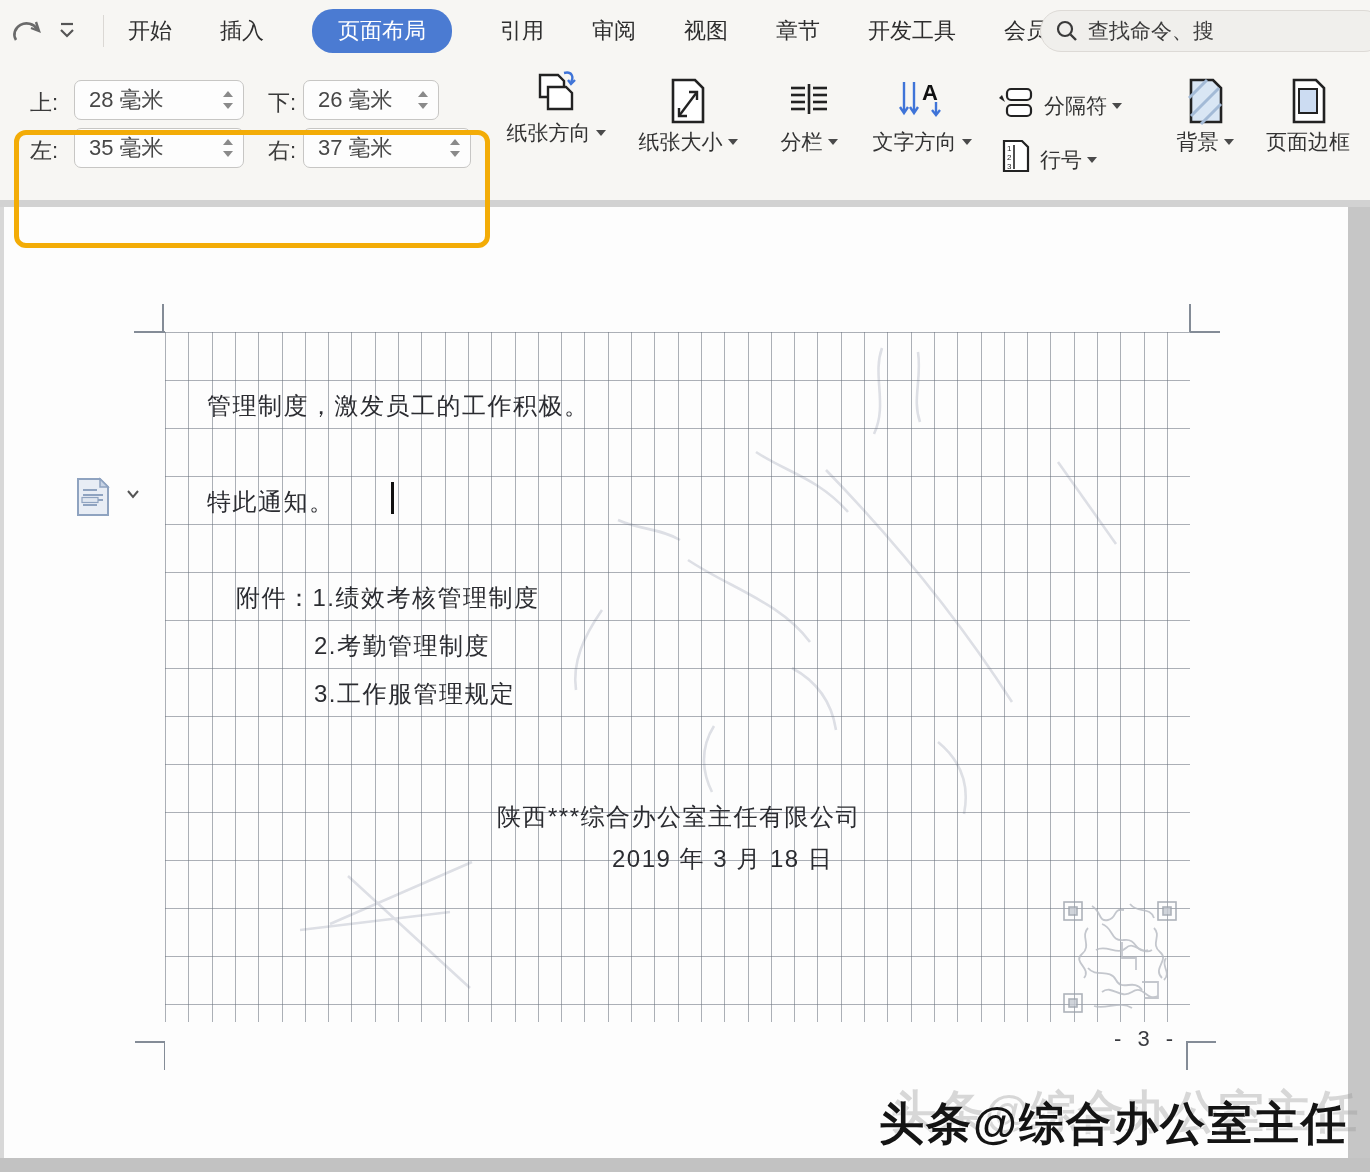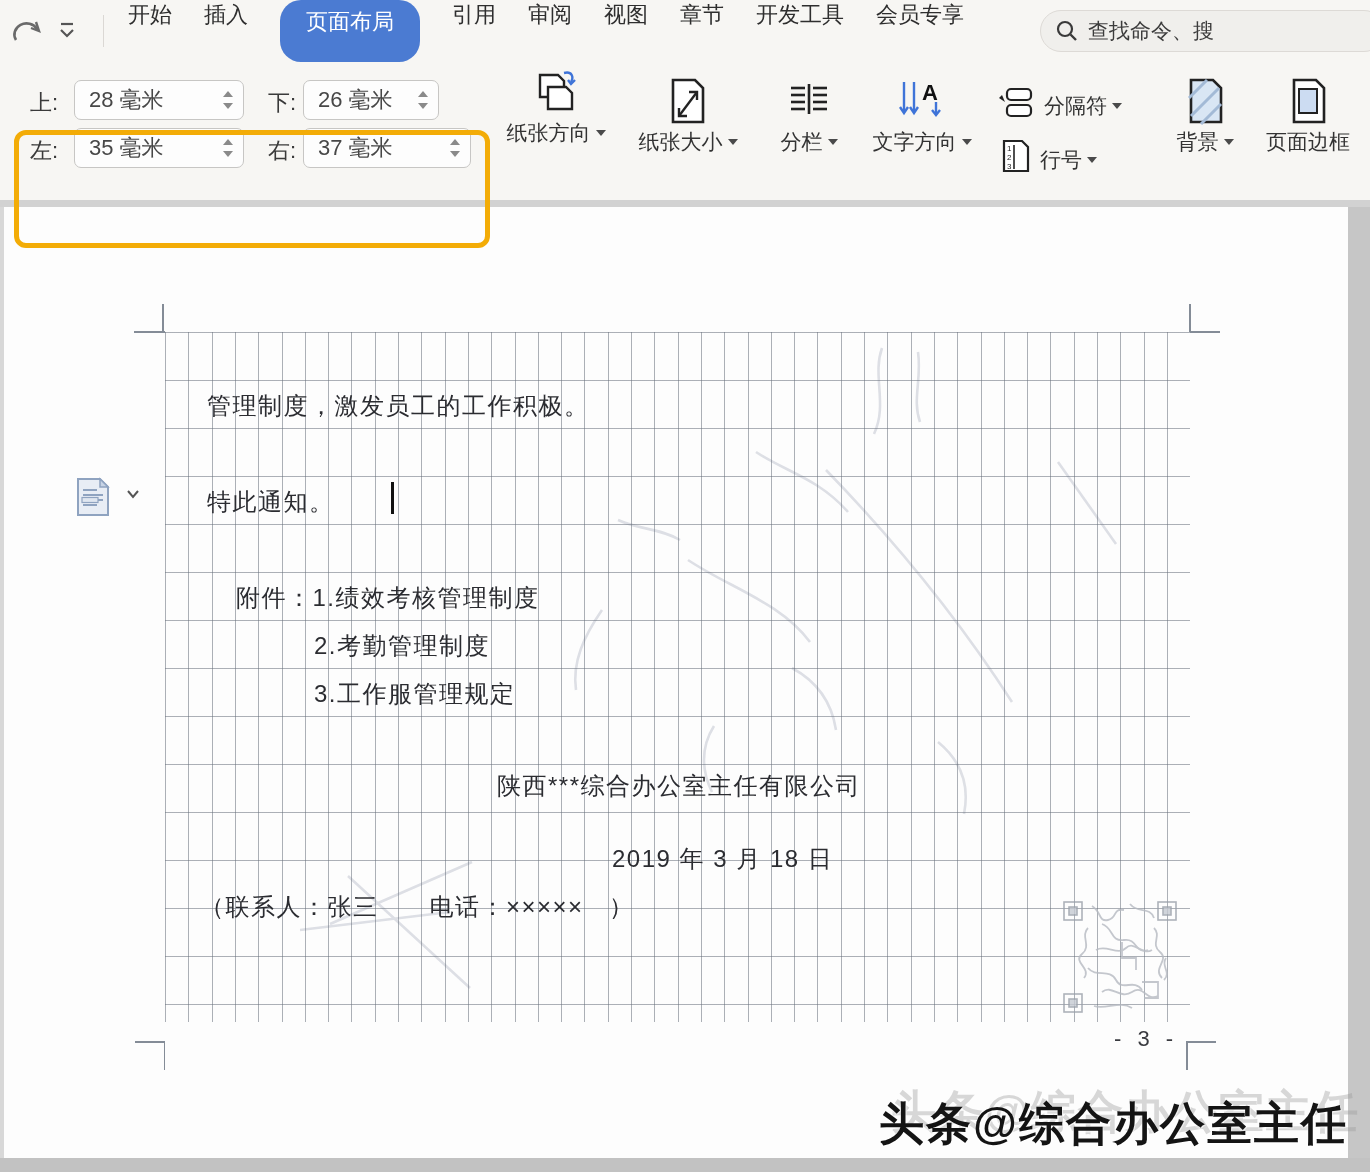--- a/index.html
+++ b/index.html
@@ -3,21 +3,21 @@
 <meta charset="utf-8">
 <style>
   * { margin:0; padding:0; box-sizing:border-box; }
   body { background:#9a9a9a; font-family:"Liberation Sans", sans-serif; }
   #app { position:relative; width:1370px; height:1172px; overflow:hidden; background:#f7f6f3; }
 
   
   #tabbar { position:absolute; left:0; top:0; width:1370px; height:62px; background:#f7f6f3; }
   .qa-icon { position:absolute; cursor:pointer; }
   .vsep { position:absolute; width:1px; background:#dbd8d4; }
-  #tabs { position:absolute; left:128px; top:0; height:62px; display:flex; gap:32px; }
+  #tabs { position:absolute; left:128px; top:0; height:62px; display:flex; align-items:center; gap:48px; }
   .tab { font-size:22px; color:#2e2e2e; white-space:nowrap; cursor:pointer; }
   .tab.active { background:#4b7bd2; color:#ffffff; padding:7px 26px; border-radius:21px; }
   #searchbox { position:absolute; left:1040px; top:10px; width:345px; height:42px; background:#f0efec;
                border:1px solid #dddad6; border-radius:21px; display:flex; align-items:center; padding-left:14px; gap:9px; }
   #searchbox span { font-size:21px; color:#3c3c3c; white-space:nowrap; }
 
   
   #ribbon { position:absolute; left:0; top:62px; width:1370px; height:138px; background:#f7f6f3; }
   #highlight-box { position:absolute; left:14px; top:68px; width:476px; height:118px;
                    border:5px solid #f3ac07; border-radius:12px; background:transparent; z-index:2; }
@@ -327,23 +327,22 @@
       <path d="M2 3 L7 9 L12 3" fill="none" stroke="#555" stroke-width="2"></path>
     </svg>
   </div>
 
   <div class="doc-line" style="left:207px;top:390px">管理制度，激发员工的工作积极。</div>
   <div class="doc-line" style="left:207px;top:486px">特此通知。</div>
   <div id="cursor"></div>
   <div class="doc-line" style="left:236px;top:582px">附件：1.绩效考核管理制度</div>
   <div class="doc-line" style="left:314px;top:630px">2.考勤管理制度</div>
   <div class="doc-line" style="left:314px;top:678px">3.工作服管理规定</div>
-  <div class="doc-line" style="left:497px;top:770px">陕西***综合办公室主任有限公司</div>
+  <div class="doc-line" style="left:497px;top:801px">陕西***综合办公室主任有限公司</div>
   <div class="doc-line" style="left:612px;top:843px">2019 年 3 月 18 日</div>
-  <div class="doc-line" style="left:200px;top:891px">（联系人：张三　　电话：×××××　）</div>
 
   <svg id="qr-stamp" viewBox="0 0 128 122">
     <g stroke="#9aa0aa" stroke-width="1.6" fill="none">
       <rect x="6" y="4" width="18" height="18"></rect>
         <rect x="11" y="9" width="8" height="8" fill="#c6cad2"></rect>
       <rect x="100" y="4" width="18" height="18"></rect>
         <rect x="105" y="9" width="8" height="8" fill="#c6cad2"></rect>
       <rect x="6" y="96" width="18" height="18"></rect>
         <rect x="11" y="101" width="8" height="8" fill="#c6cad2"></rect>
     </g>

